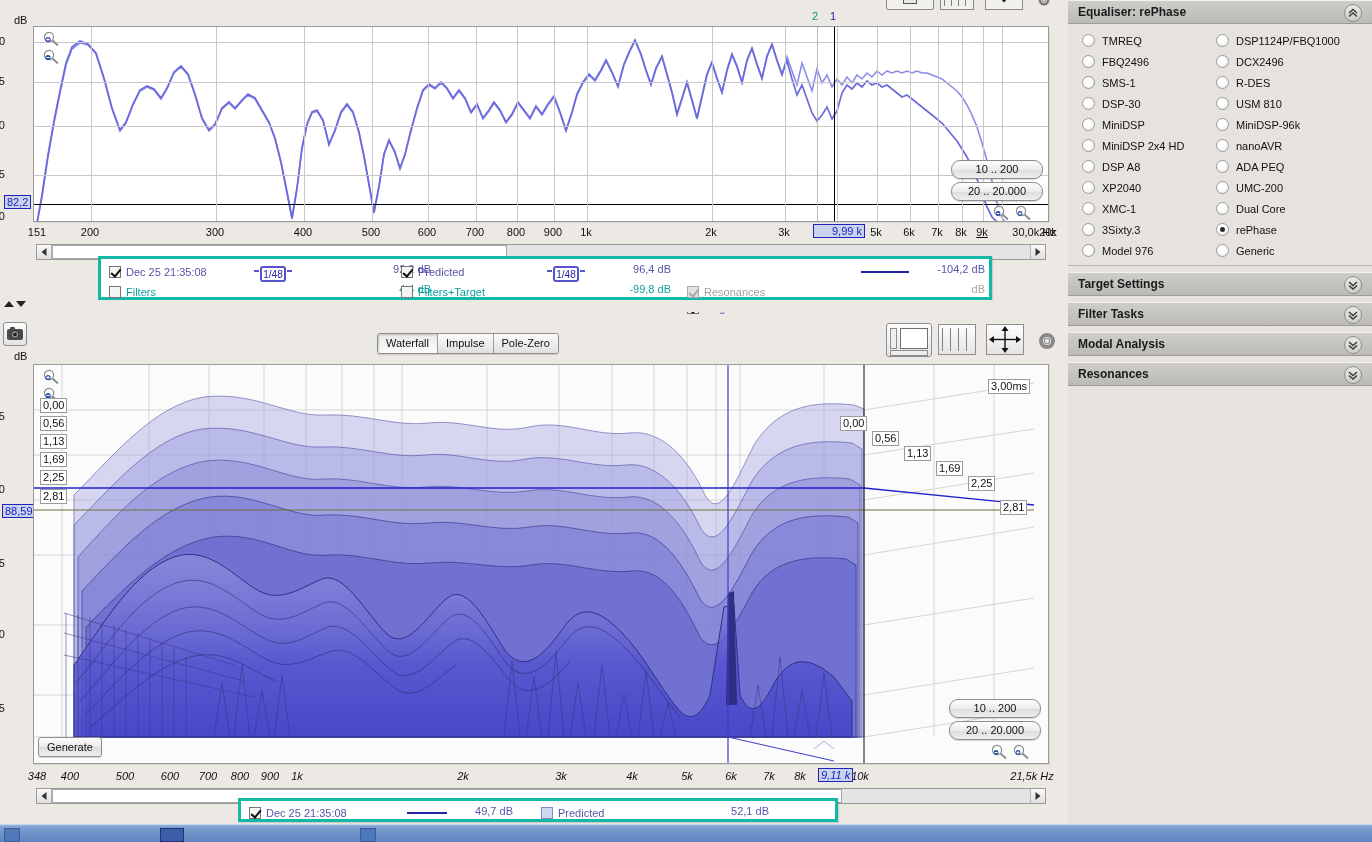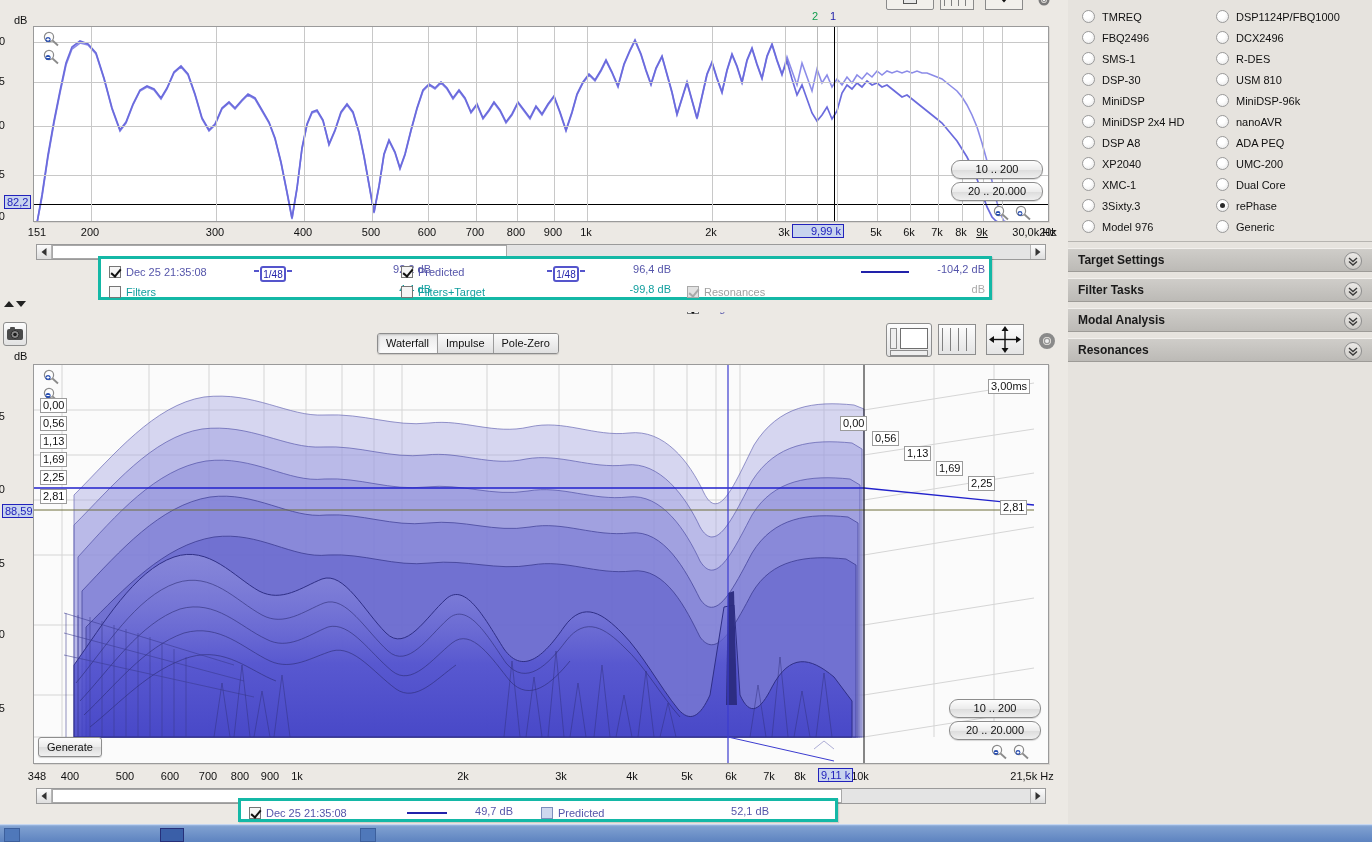--- a/index.html
+++ b/index.html
@@ -308,21 +308,21 @@
         <div class="xtick" style="left:711px;">2k</div>
         <div class="xtick" style="left:784px;">3k</div>
         <div class="xtick" style="left:836px;">4k</div>
         <div class="xtick" style="left:876px;">5k</div>
         <div class="xtick" style="left:909px;">6k</div>
         <div class="xtick" style="left:937px;">7k</div>
         <div class="xtick" style="left:961px;">8k</div>
         <div class="xtick" style="left:982px;text-decoration:underline;">9k</div>
         <div class="xtick" style="left:1000px;margin-left:48px;">20k</div>
         <div class="xtick" style="left:1034px;">30,0k Hz</div>
-        <div class="cursorbox sel" style="left:792px; top:-2px;padding-left:18px;">9,99 k</div>
+        <div class="cursorbox sel" style="left:813px; top:-2px;padding-left:18px;">9,99 k</div>
       </div>
 
       <div class="hscroll" style="left:36px; top:236px; width:1010px;">
         <div class="hs-btn">
             <div class="hs-arrow l"></div>
           </div>
         <div class="hs-track">
           <div class="hs-thumb" style="left:0; width:455px;"></div>
         </div>
         <div class="hs-btn r">
@@ -581,21 +581,21 @@
           <circle cx="7" cy="6" r="4.6" fill="#fdfdfd" stroke="#8a8a8a" stroke-width="1.2"></circle>
           <line x1="10.5" y1="9.5" x2="16" y2="14.5" stroke="#8a8a8a" stroke-width="1.8"></line>
           <circle cx="6" cy="8.5" r="2.4" fill="#2a4fb0"></circle>
           <line x1="4.6" y1="8.5" x2="7.4" y2="8.5" stroke="#fff" stroke-width="1"></line>
           <line x1="6" y1="7.1" x2="6" y2="9.9" stroke="#fff" stroke-width="1"></line>
         </svg>
 
         <div class="genbtn" style="left:4px; top:372px;">Generate</div>
       </div>
 
-      <div style="position:absolute; left:0; top:458px; width:1060px; height:14px;">
+      <div style="position:absolute; left:0; top:458px; width:1060px; height:14px;font-style:italic;">
         <div class="xtick" style="left:37px;">348</div>
         <div class="xtick" style="left:70px;">400</div>
         <div class="xtick" style="left:125px;">500</div>
         <div class="xtick" style="left:170px;">600</div>
         <div class="xtick" style="left:208px;">700</div>
         <div class="xtick" style="left:240px;">800</div>
         <div class="xtick" style="left:270px;">900</div>
         <div class="xtick" style="left:297px;">1k</div>
         <div class="xtick" style="left:463px;">2k</div>
         <div class="xtick" style="left:561px;">3k</div>
@@ -633,20 +633,29 @@
       <div class="lg-item" style="left:300px; top:3px;">
         <span class="chk blue"></span>
         <span class="lg-label">Predicted</span>
       </div>
       <div class="lg-val" style="left:468px; top:4px; width:60px;">52,1 dB</div>
     </div>
   </div>
 
   <div class="rightpanel">
 
+    <div class="section-hdr">
+      <span>Equaliser: rePhase</span>
+      <span class="chev">
+        <svg width="12" height="12" viewBox="0 0 12 12">
+          <polyline points="2,6 6,2.5 10,6" fill="none" stroke="#3a3a3a" stroke-width="1.4"></polyline>
+          <polyline points="2,9.5 6,6 10,9.5" fill="none" stroke="#3a3a3a" stroke-width="1.4"></polyline>
+        </svg>
+      </span>
+    </div>
 
     <div class="eq-body">
       <div class="eq-grid">
         <div class="radio-row">
             <span class="radio"></span>
             <span>TMREQ</span>
           </div>
         <div class="radio-row">
             <span class="radio"></span>
             <span>DSP1124P/FBQ1000</span>

